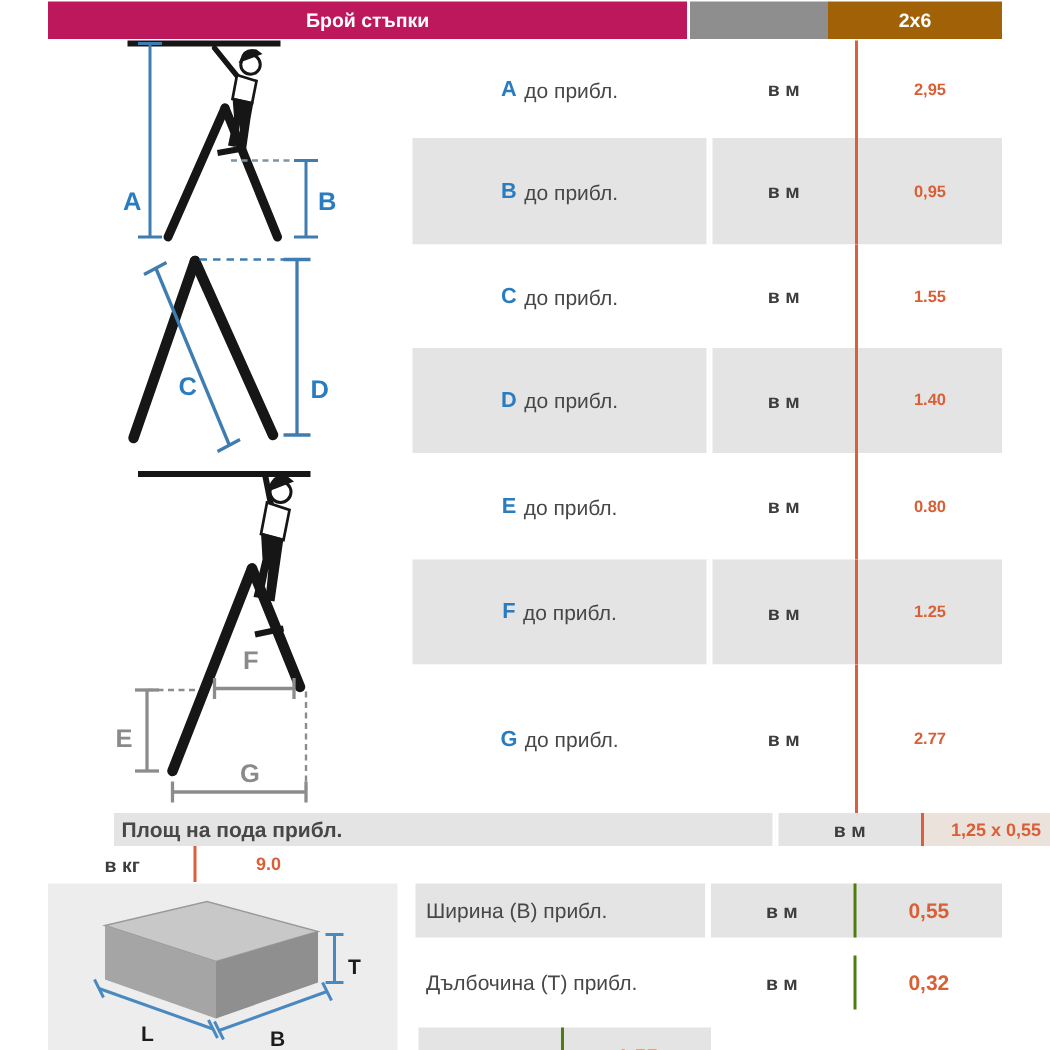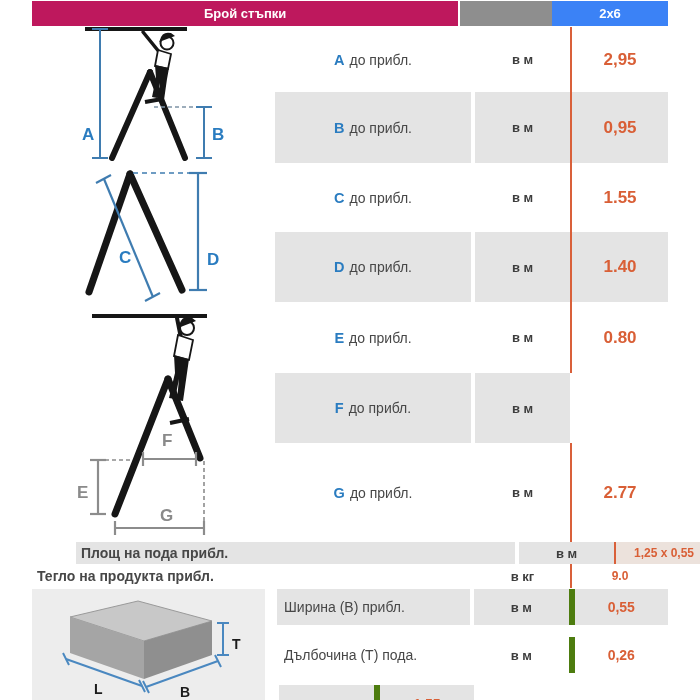--- a/index.html
+++ b/index.html
@@ -6,33 +6,33 @@
   html,body { background:#fff; }
   body { font-family:"Liberation Sans", sans-serif; }
   .page { position:relative; width:700px; height:700px; background:#fff; overflow:hidden; }
 
   
   .header { position:absolute; left:32px; top:1px; width:636px; height:25px; display:flex; }
   .h-title { width:441px; background:#be185d; color:#fff; font-weight:bold; font-size:13px;
              display:flex; align-items:center; justify-content:center; }
   .h-gap { width:2px; background:#fff; }
   .h-unit { width:95px; background:#8e8e8e; }
-  .h-variant { width:120px; background:#3b82f6; color:#fff; font-weight:bold; font-size:13px;
+  .h-variant { width:120px; background:#a16207; color:#fff; font-weight:bold; font-size:13px;
                display:flex; align-items:center; justify-content:center; }
 
   
   .rows { position:absolute; left:275px; top:27px; width:393px; display:flex; flex-direction:column; }
   .row { display:flex; width:393px; }
   .row .lbl { width:198px; border-right:2px solid #fff; display:flex; align-items:center;
               justify-content:center; font-size:14px; color:#474747; gap:5px; }
   .row .lbl .letter { font-weight:bold; color:#2a7cc0; font-size:14.5px; }
   .row .unit { width:95px; display:flex; align-items:center; justify-content:center;
                font-size:13px; font-weight:bold; color:#3d3d3d; }
   .row .val { width:98px; border-left:2px solid #d9603a; display:flex; align-items:center;
-              justify-content:center; font-size:17px; font-weight:bold; color:#d95f36; }
+              justify-content:center; font-size:11px; font-weight:bold; color:#d95f36; }
   .row.shade .lbl, .row.shade .unit, .row.shade .val { background:#e4e4e4; }
   .row.plain .lbl, .row.plain .unit, .row.plain .val { background:#fff; }
   .rh-a{height:65px}.rh-b{height:71px}.rh-c{height:69px}.rh-d{height:70px}
   .rh-e{height:71px}.rh-f{height:70px}.rh-g{height:99px}
 
   
   .summary { position:absolute; left:32px; top:542px; width:636px; display:flex; flex-direction:column; }
   .srow { display:flex; width:636px; }
   .srow .lbl { width:441px; border-right:2px solid #fff; display:flex; align-items:center;
                padding-left:5px; font-size:14px; font-weight:bold; color:#474747; }
@@ -47,21 +47,21 @@
   .srow.s2 .lbl,.srow.s2 .unit,.srow.s2 .val { background:#fff; }
 
   
   .box-rows { position:absolute; left:277px; top:589px; width:391px; display:flex;
               flex-direction:column; gap:12px; }
   .brow { display:flex; width:391px; }
   .brow .lbl { width:196px; border-right:2px solid #fff; display:flex; align-items:center;
                padding-left:7px; font-size:14px; color:#474747; }
   .brow .unit { width:95px; display:flex; align-items:center; justify-content:center;
                 font-size:13px; font-weight:bold; color:#3d3d3d; }
-  .brow .val { width:100px; border-left:6px solid #4d7c0f; display:flex; align-items:center;
+  .brow .val { width:100px; border-left:2px solid #4d7c0f; display:flex; align-items:center;
                justify-content:center; font-size:14px; font-weight:bold; color:#d95f36; }
   .brow.shade .lbl,.brow.shade .unit,.brow.shade .val { background:#e4e4e4; }
   .brow.plain .lbl,.brow.plain .unit,.brow.plain .val { background:#fff; }
   .bh1{height:36px}.bh2{height:36px}.bh3{height:38px}
 
   
   .diag { position:absolute; }
   .d1 { left:32px; top:22px; }
   .d2 { left:32px; top:165px; }
   .d3 { left:32px; top:308px; }
@@ -130,59 +130,59 @@
       <div class="unit">в м</div>
       <div class="val">0.80</div>
     </div>
     <div class="row shade rh-f">
       <div class="lbl">
           <span class="letter">F</span>
           <span>до прибл.</span>
         </div>
       <div class="h-gap"></div>
       <div class="unit">в м</div>
+      <div class="val">1.25</div>
     </div>
     <div class="row plain rh-g">
       <div class="lbl">
           <span class="letter">G</span>
           <span>до прибл.</span>
         </div>
       <div class="h-gap"></div>
       <div class="unit">в м</div>
       <div class="val">2.77</div>
     </div>
   </div>
 
   <div class="summary">
     <div class="srow s1">
       <div class="lbl">Площ на пода прибл.</div>
       <div class="h-gap"></div>
       <div class="unit">в м</div>
       <div class="val">1,25 x 0,55</div>
     </div>
     <div class="srow s2">
-      <div class="lbl">Тегло на продукта прибл.</div>
       <div class="h-gap"></div>
       <div class="unit">в кг</div>
       <div class="val">9.0</div>
     </div>
   </div>
 
   <div class="box-rows">
     <div class="brow shade bh1">
       <div class="lbl">Ширина (B) прибл.</div>
       <div class="h-gap"></div>
       <div class="unit">в м</div>
       <div class="val">0,55</div>
     </div>
     <div class="brow plain bh2">
-      <div class="lbl">Дълбочина (T) пода.</div>
-      <div class="h-gap"></div>
-      <div class="unit">в м</div>
-      <div class="val">0,26</div>
+      <div class="lbl">Дълбочина (T) прибл.</div>
+      <div class="h-gap"></div>
+      <div class="unit">в м</div>
+      <div class="val">0,32</div>
     </div>
     <div class="brow shade bh3">
       <div class="h-gap"></div>
       <div class="unit">в м</div>
       <div class="val">1.55</div>
     </div>
   </div>
 
   <svg class="diag d1" width="243" height="142" viewBox="0 0 243 142">
     <line x1="53" y1="7" x2="155" y2="7" stroke="#161616" stroke-width="4"></line>

